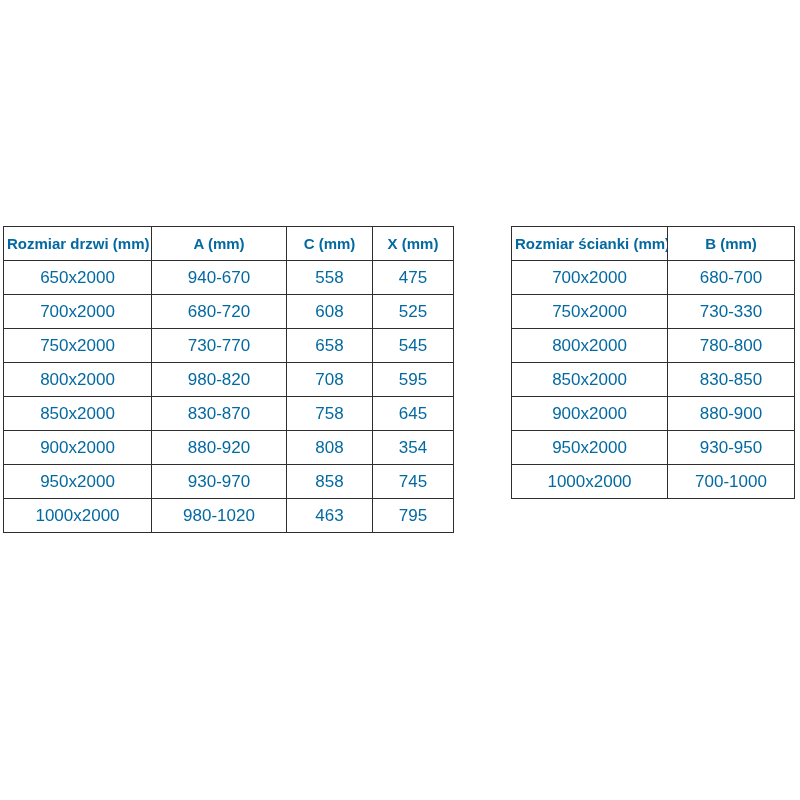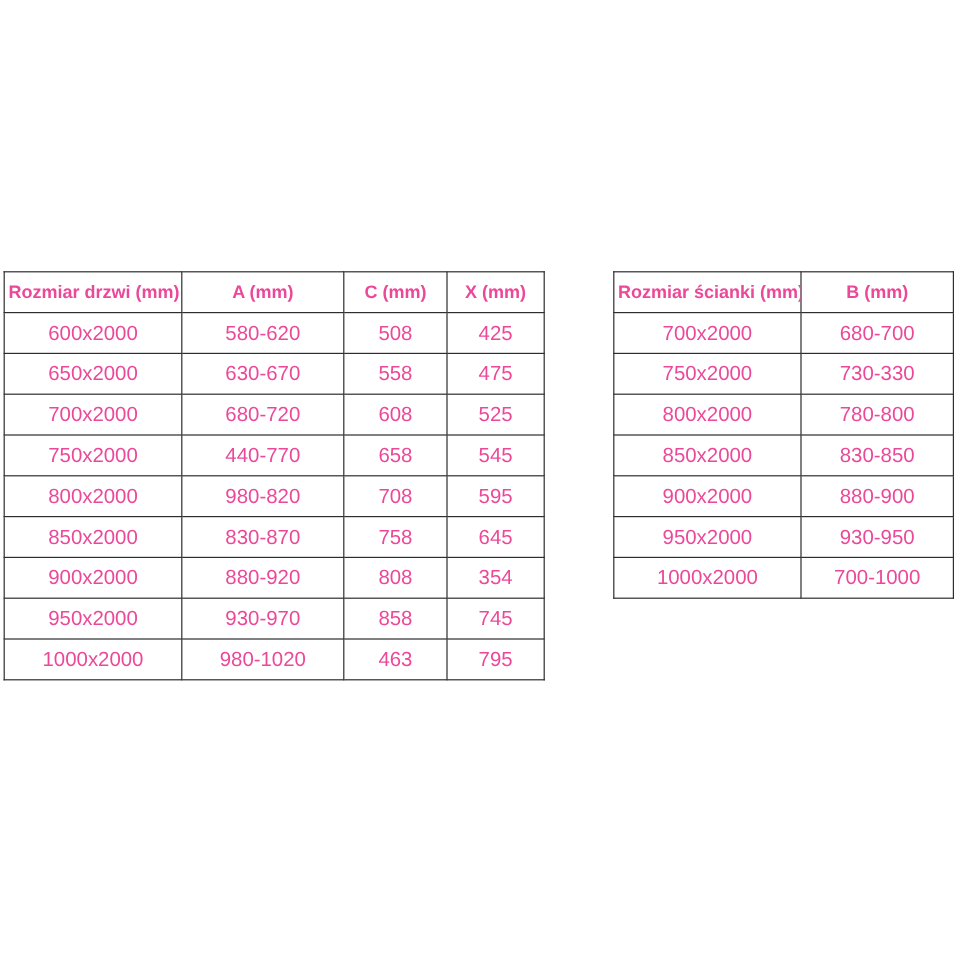--- a/index.html
+++ b/index.html
@@ -12,21 +12,21 @@
     width: 800px;
     height: 800px;
     background: #ffffff;
     font-family: "Liberation Sans", sans-serif;
     overflow: hidden;
   }
   table.size-table {
     position: absolute;
     border-collapse: collapse;
     table-layout: fixed;
-    color: #ec4899;
+    color: #0369a1;
     background: #ffffff;
   }
   table.size-table th,
   table.size-table td {
     border: 1px solid #2e2e2e;
     text-align: center;
     vertical-align: middle;
     height: 33px;
     padding: 0 3px;
     white-space: nowrap;
@@ -66,40 +66,34 @@
   <thead>
         <tr>
           <th>Rozmiar drzwi (mm)</th>
           <th>A (mm)</th>
           <th>C (mm)</th>
           <th>X (mm)</th>
         </tr>
       </thead>
       <tbody>
         <tr>
-          <td>600x2000</td>
-          <td>580-620</td>
-          <td>508</td>
-          <td>425</td>
-        </tr>
-        <tr>
           <td>650x2000</td>
-          <td>630-670</td>
+          <td>940-670</td>
           <td>558</td>
           <td>475</td>
         </tr>
         <tr>
           <td>700x2000</td>
           <td>680-720</td>
           <td>608</td>
           <td>525</td>
         </tr>
         <tr>
           <td>750x2000</td>
-          <td>440-770</td>
+          <td>730-770</td>
           <td>658</td>
           <td>545</td>
         </tr>
         <tr>
           <td>800x2000</td>
           <td>980-820</td>
           <td>708</td>
           <td>595</td>
         </tr>
         <tr>

